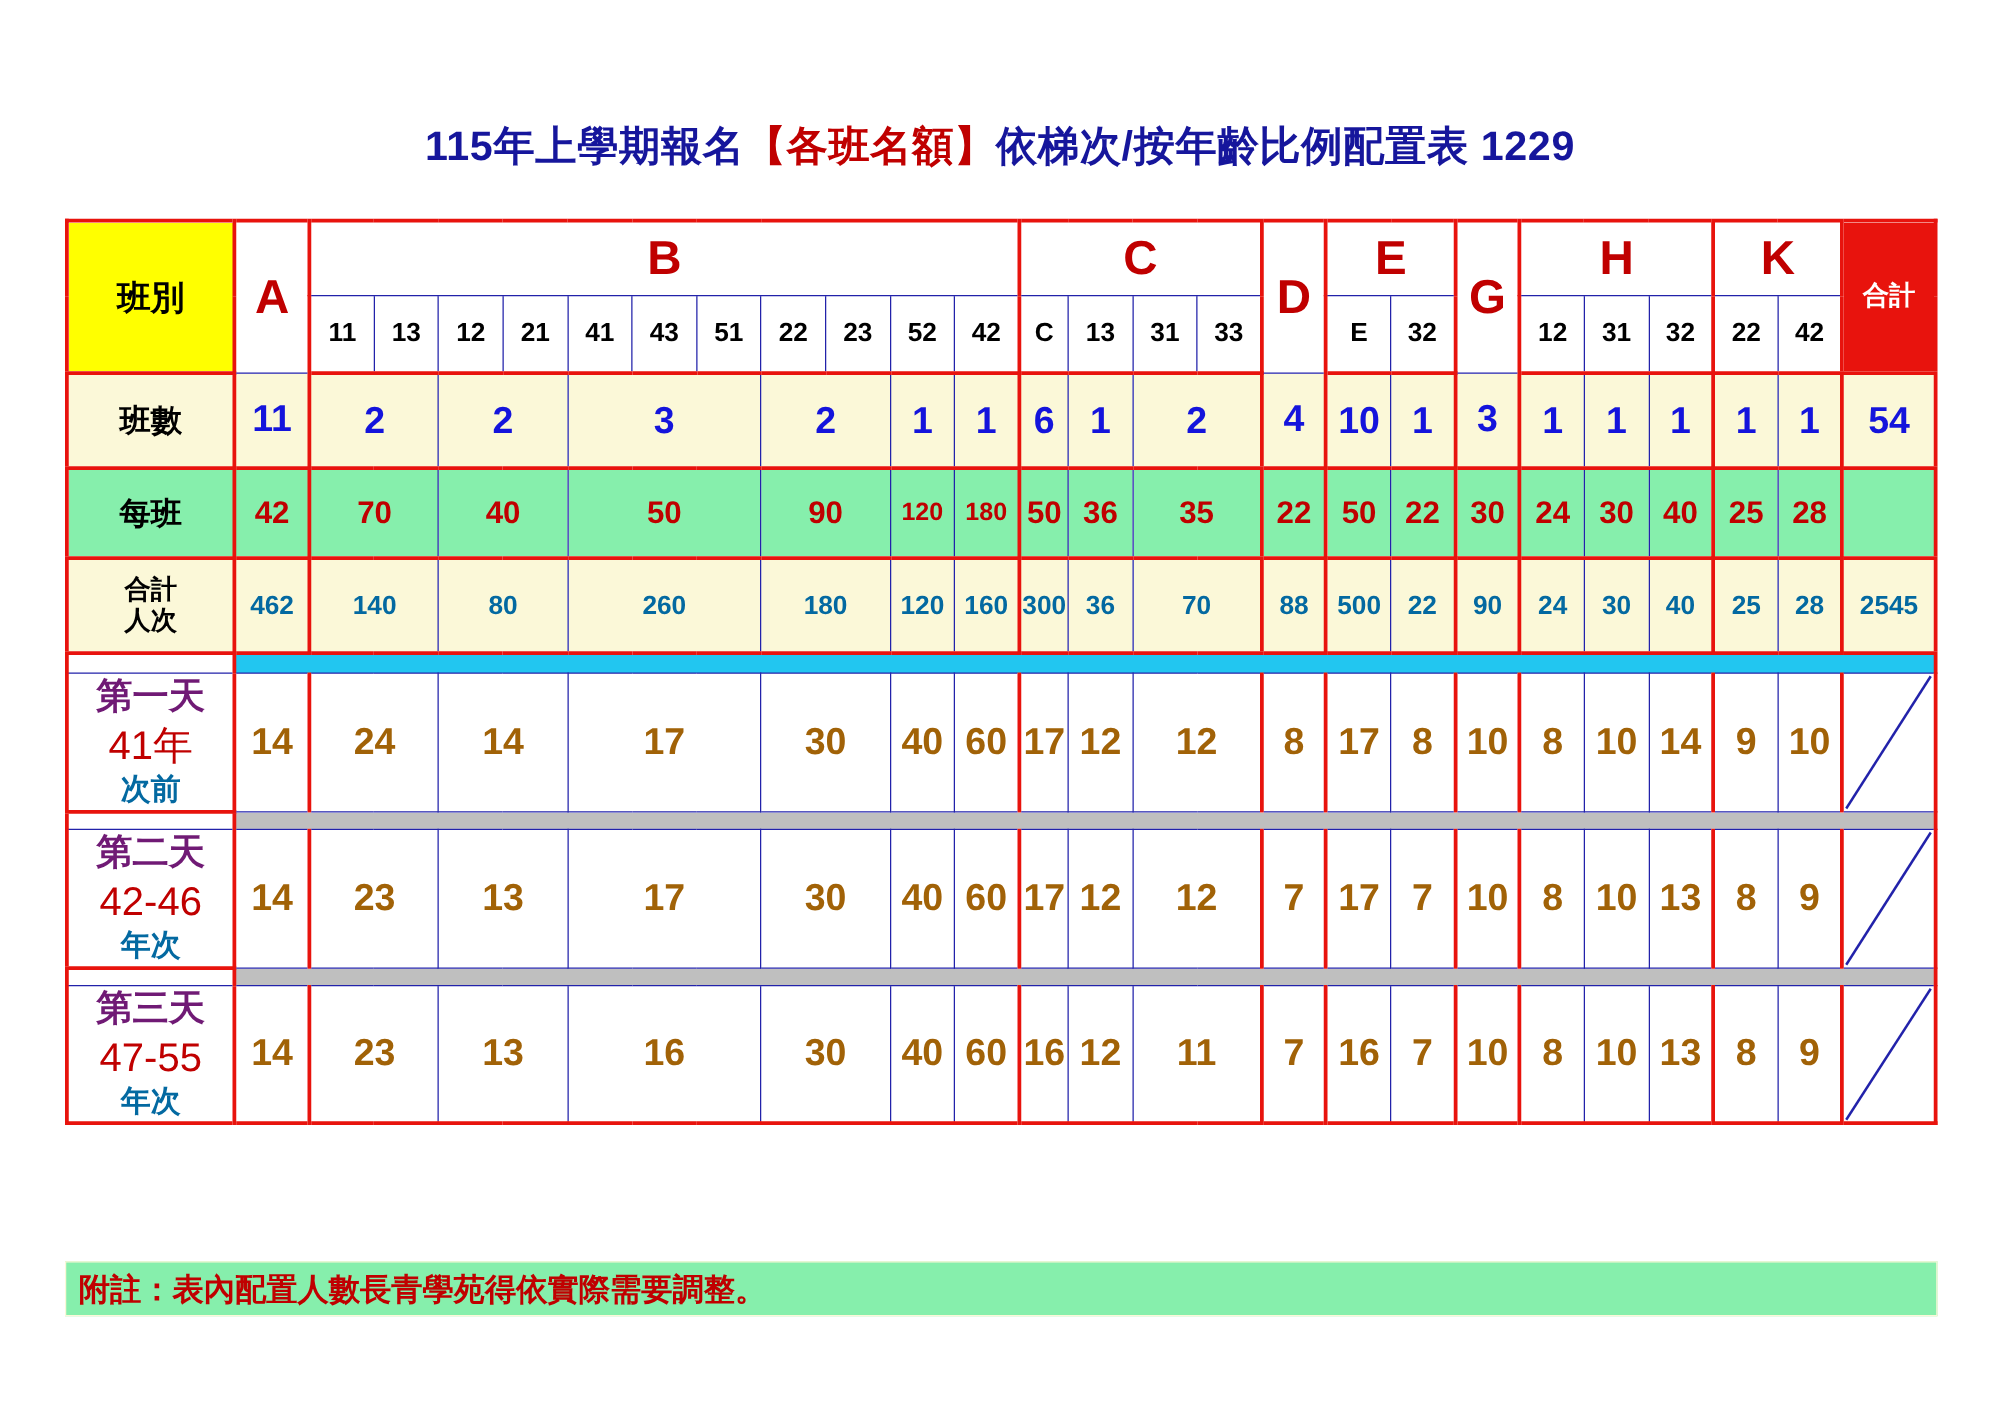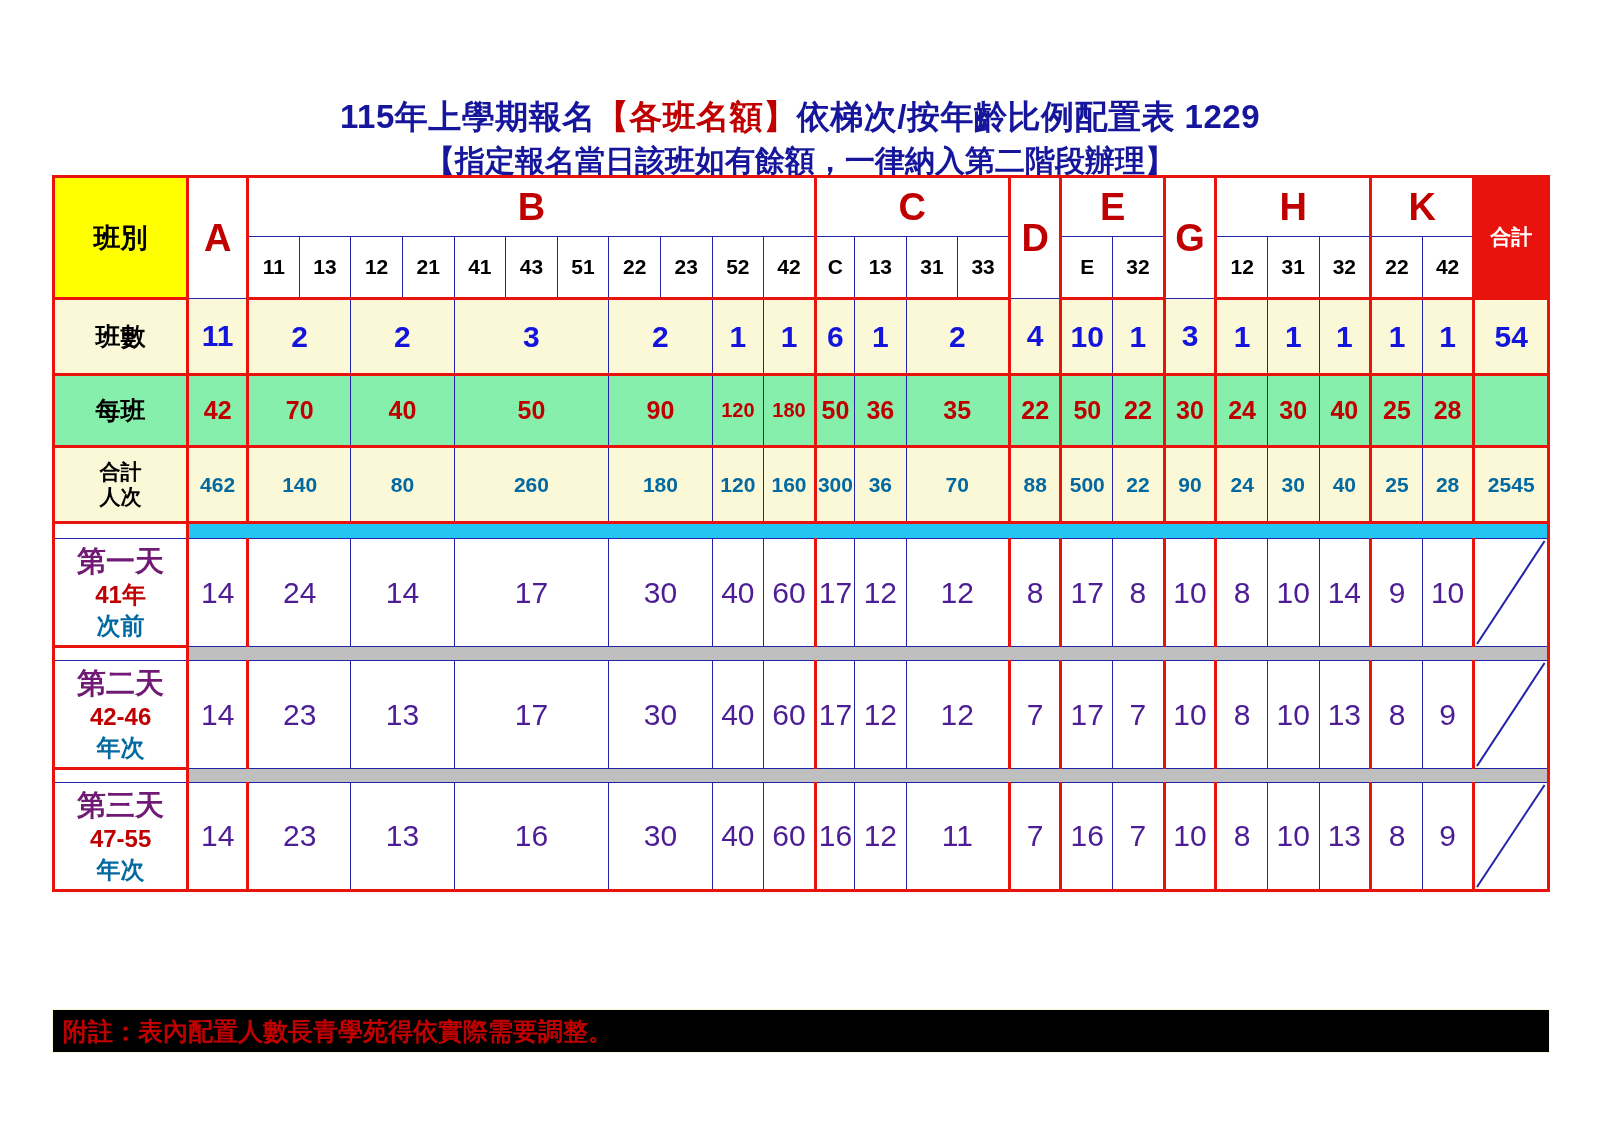--- a/index.html
+++ b/index.html
@@ -118,54 +118,54 @@
     font-weight: bold;
     color: #c00000;
   }
   .v-sum {
     font-size: 21px;
     font-weight: bold;
     color: #0369a1;
   }
   .v-day {
     font-size: 30px;
-    font-weight: normal;
-    color: #4c1d95;
+    font-weight: bold;
+    color: #a16207;
   }
   .cyan-band {
     background: #22c6f0;
     height: 14px;
   }
   .gray-band {
     background: #bfbfbf;
     height: 12px;
   }
   .day-label-cell {
     line-height: 1.28;
   }
   .day-l1 { font-size: 29px; font-weight: bold; color: #701a75; }
-  .day-l2 { font-size: 24px; font-weight: bold; color: #c00000; }
+  .day-l2 { font-size: 32px; font-weight: normal; color: #c00000; }
   .day-l3 { font-size: 24px; font-weight: bold; color: #0369a1; }
   .diag {
     position: relative;
   }
   .diag svg {
     position: absolute;
     left: 0; top: 0;
     width: 100%;
     height: 100%;
     display: block;
   }
   .note {
     position: absolute;
     left: 52px;
     top: 1009px;
     width: 1498px;
     height: 44px;
-    background: #000000;
+    background: #86efac;
     border: 1px solid #fbf8d8;
     display: flex;
     align-items: center;
     box-sizing: border-box;
   }
   .note span {
     font-size: 25px;
     font-weight: bold;
     color: #c00000;
     padding-left: 10px;
@@ -173,21 +173,20 @@
   .hdr-top-row td { height: 58px; }
   .hdr-sub-row td { height: 60px; }
 </style>
 </head>
 <body>
 
 <div class="page">
 
   <div class="title-block">
     <div class="title-line1"><span>115年上學期報名</span><span class="hl">【各班名額】</span><span>依梯次/按年齡比例配置表  1229</span></div>
-    <div class="title-line2">【指定報名當日該班如有餘額，一律納入第二階段辦理】</div>
   </div>
 
   <div class="table-wrap">
     <table class="grid">
       <colgroup>
         <col style="width:130px">
         <col style="width:58px">
         <col style="width:50px">
           <col style="width:50px">
         <col style="width:50px">

